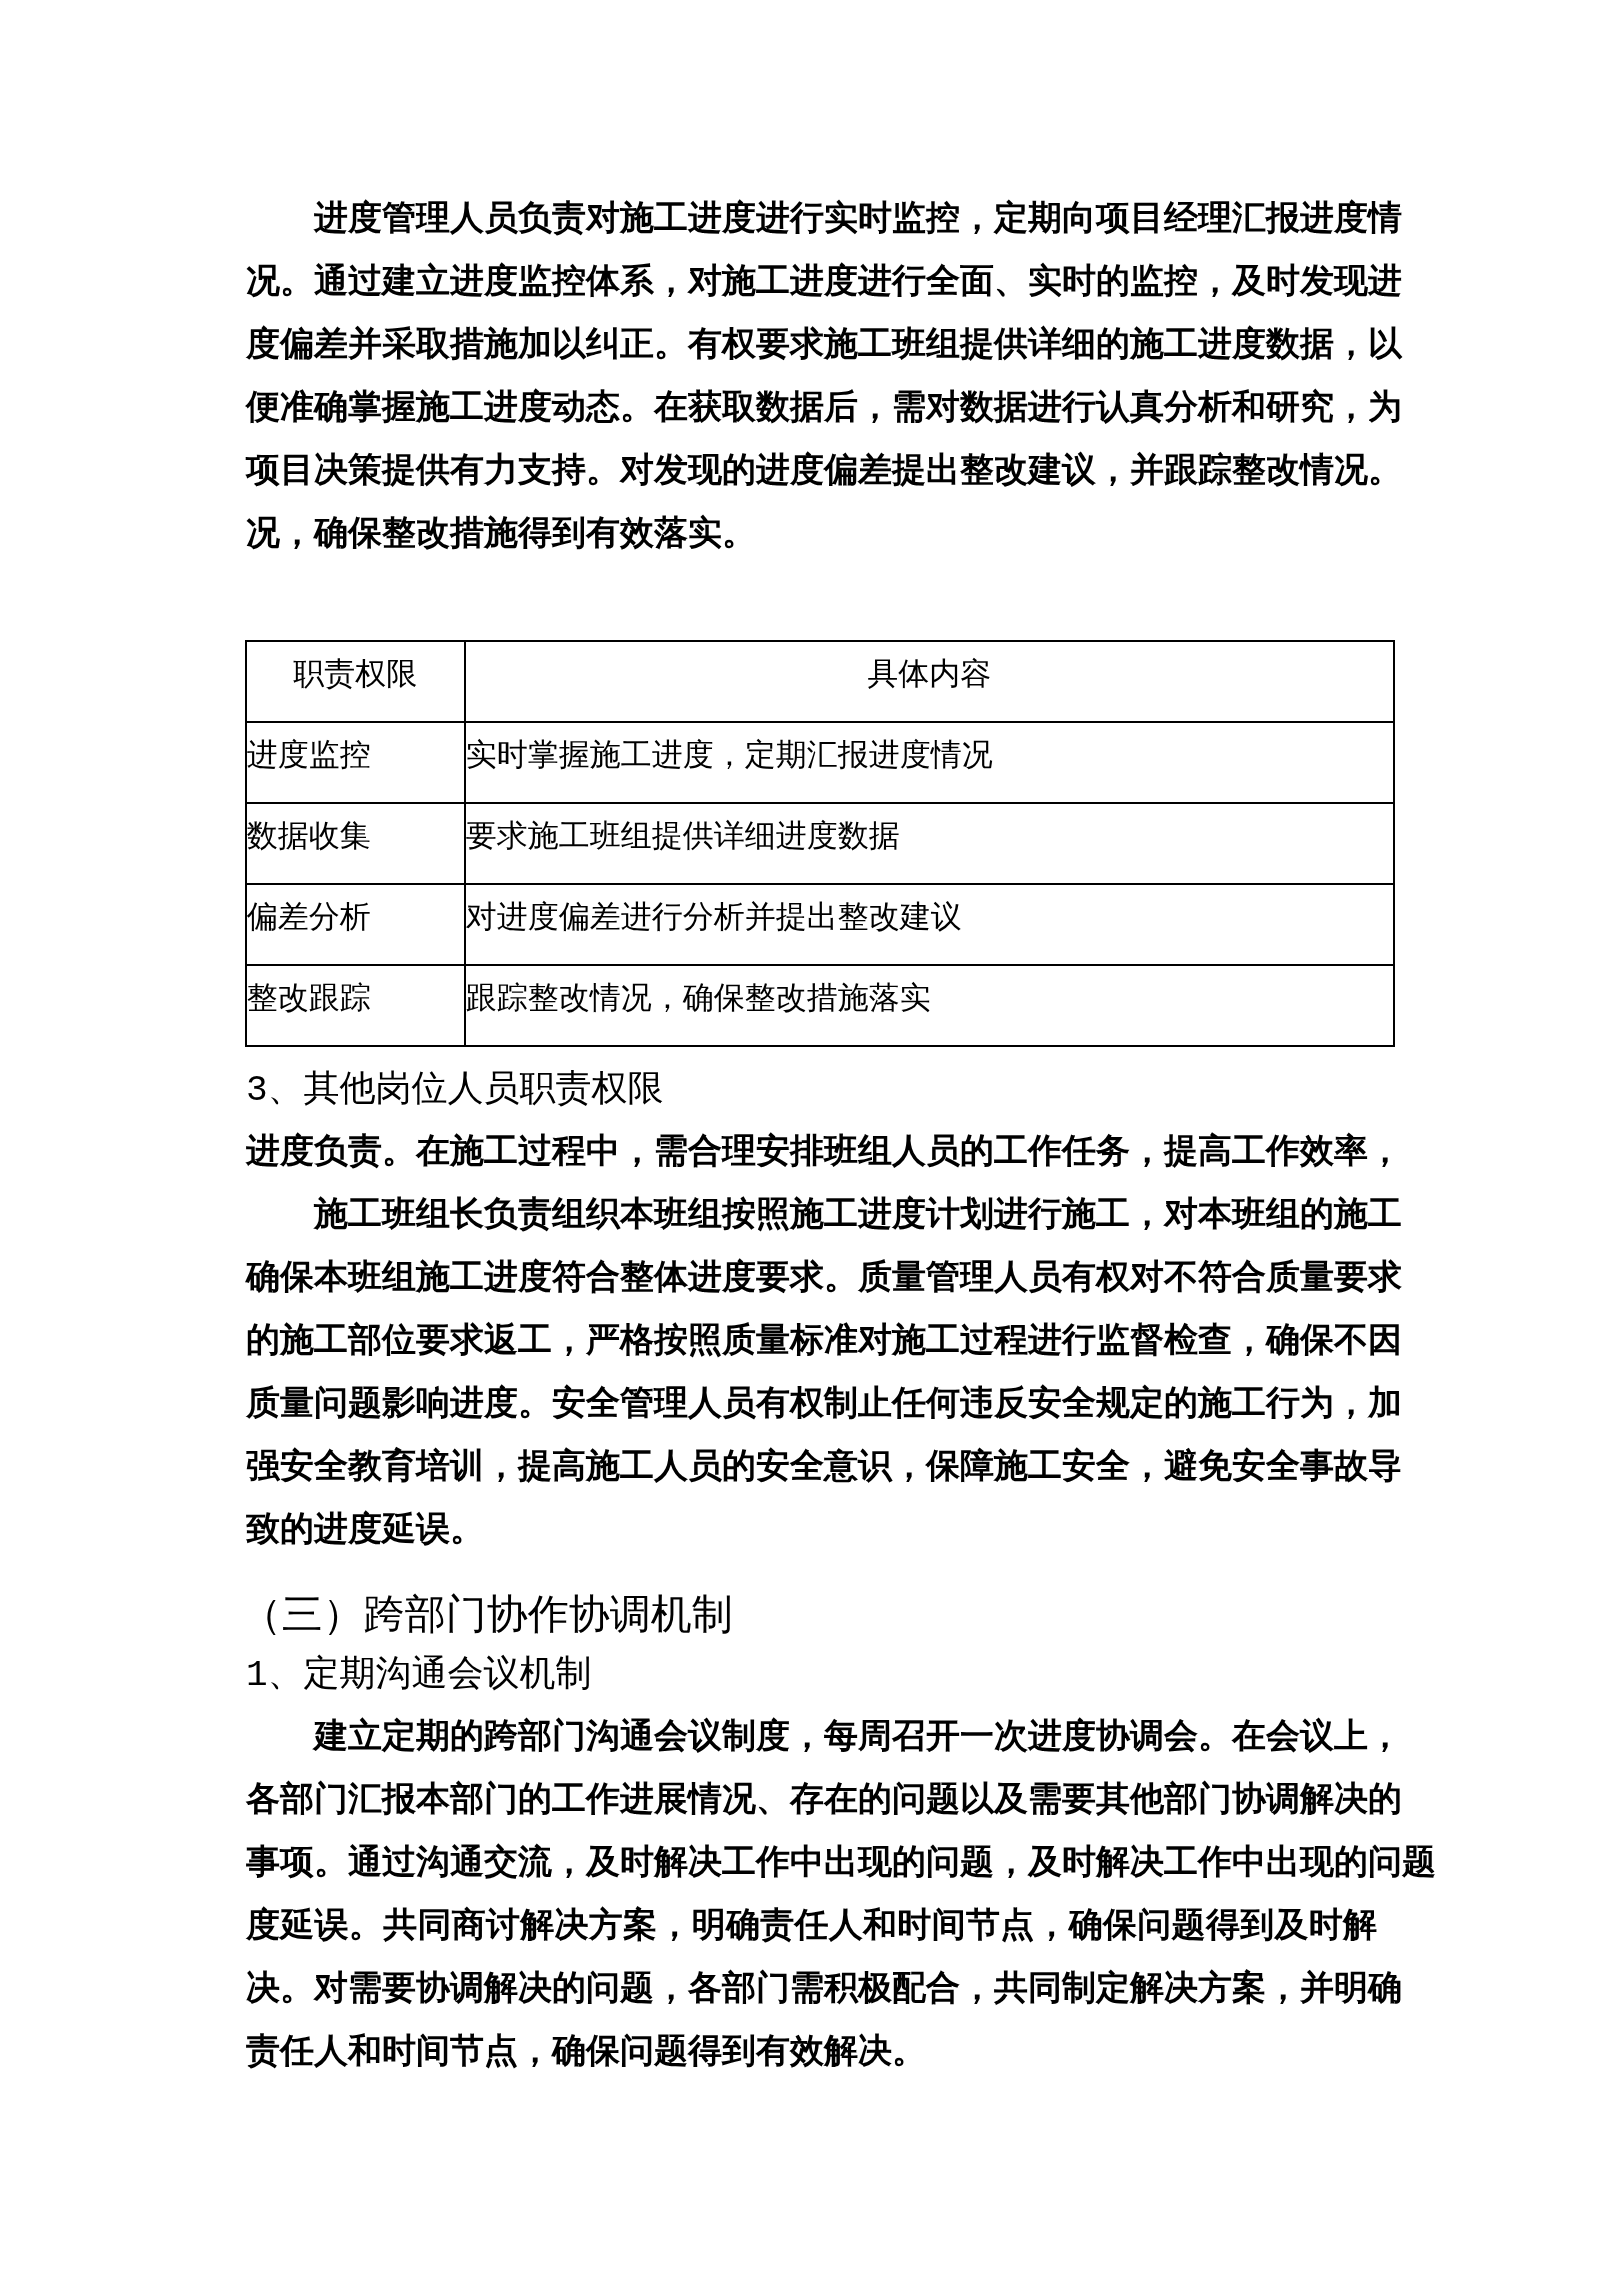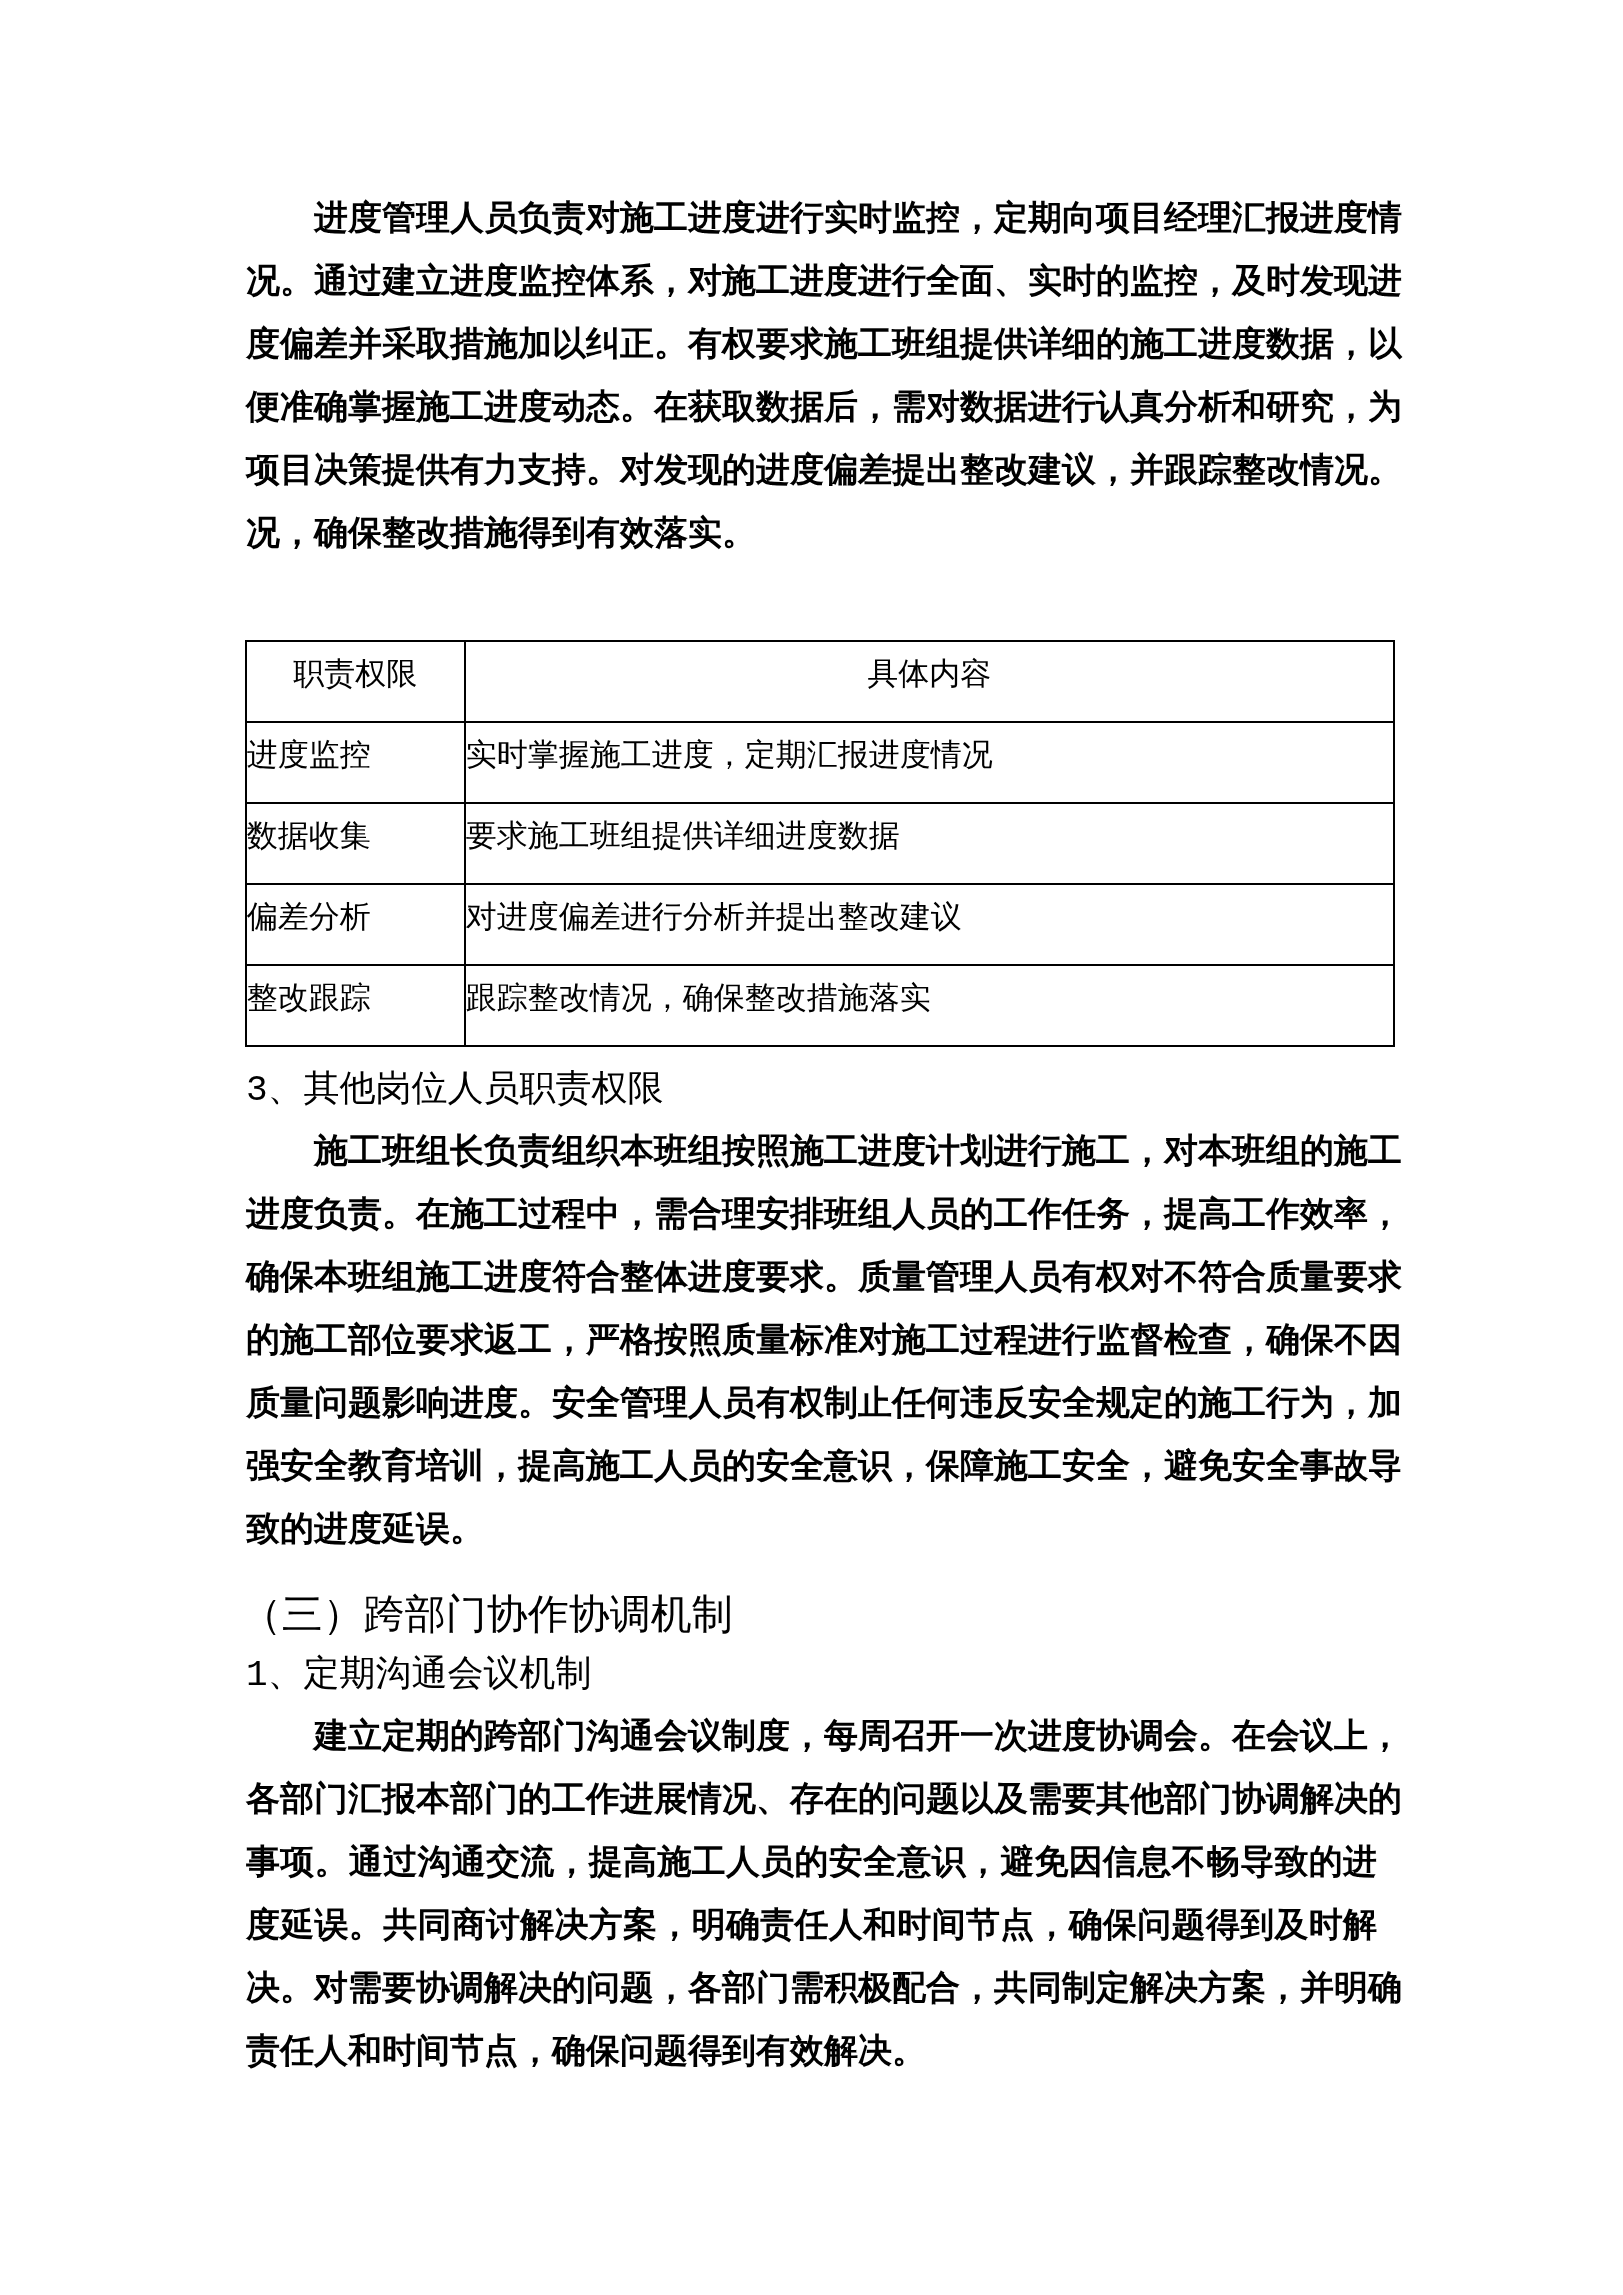--- a/index.html
+++ b/index.html
@@ -123,36 +123,36 @@
     <tr>
       <td>整改跟踪</td>
       <td>跟踪整改情况，确保整改措施落实</td>
     </tr>
   </tbody>
     </table>
 
   <div class="heading-sub" style="top:1059px;">3、其他岗位人员职责权限</div>
 
   <div class="para" style="top:1119px;">
+    <span class="line">进度负责。在施工过程中，需合理安排班组人员的工作任务，提高工作效率，</span>
     <span class="line"><span class="indent"></span><span>施工班组长负责组织本班组按照施工进度计划进行施工，对本班组的施工</span></span>
-    <span class="line">进度负责。在施工过程中，需合理安排班组人员的工作任务，提高工作效率，</span>
     <span class="line">确保本班组施工进度符合整体进度要求。质量管理人员有权对不符合质量要求</span>
     <span class="line">的施工部位要求返工，严格按照质量标准对施工过程进行监督检查，确保不因</span>
     <span class="line">质量问题影响进度。安全管理人员有权制止任何违反安全规定的施工行为，加</span>
     <span class="line">强安全教育培训，提高施工人员的安全意识，保障施工安全，避免安全事故导</span>
     <span class="line last">致的进度延误。</span>
   </div>
 
   <div class="heading-main" style="top:1582px; left:-5.2px;">（三）跨部门协作协调机制</div>
 
   <div class="heading-sub" style="top:1644px;">1、定期沟通会议机制</div>
 
   <div class="para" style="top:1704px;">
     <span class="line"><span class="indent"></span><span>建立定期的跨部门沟通会议制度，每周召开一次进度协调会。在会议上，</span></span>
     <span class="line">各部门汇报本部门的工作进展情况、存在的问题以及需要其他部门协调解决的</span>
-    <span class="line">事项。通过沟通交流，提高施工人员的安全意识，避免因信息不畅导致的进</span>
+    <span class="line">事项。通过沟通交流，及时解决工作中出现的问题，及时解决工作中出现的问题</span>
     <span class="line">度延误。共同商讨解决方案，明确责任人和时间节点，确保问题得到及时解</span>
     <span class="line">决。对需要协调解决的问题，各部门需积极配合，共同制定解决方案，并明确</span>
     <span class="line last">责任人和时间节点，确保问题得到有效解决。</span>
   </div>
 
 </div>
 
 
 </body></html>

